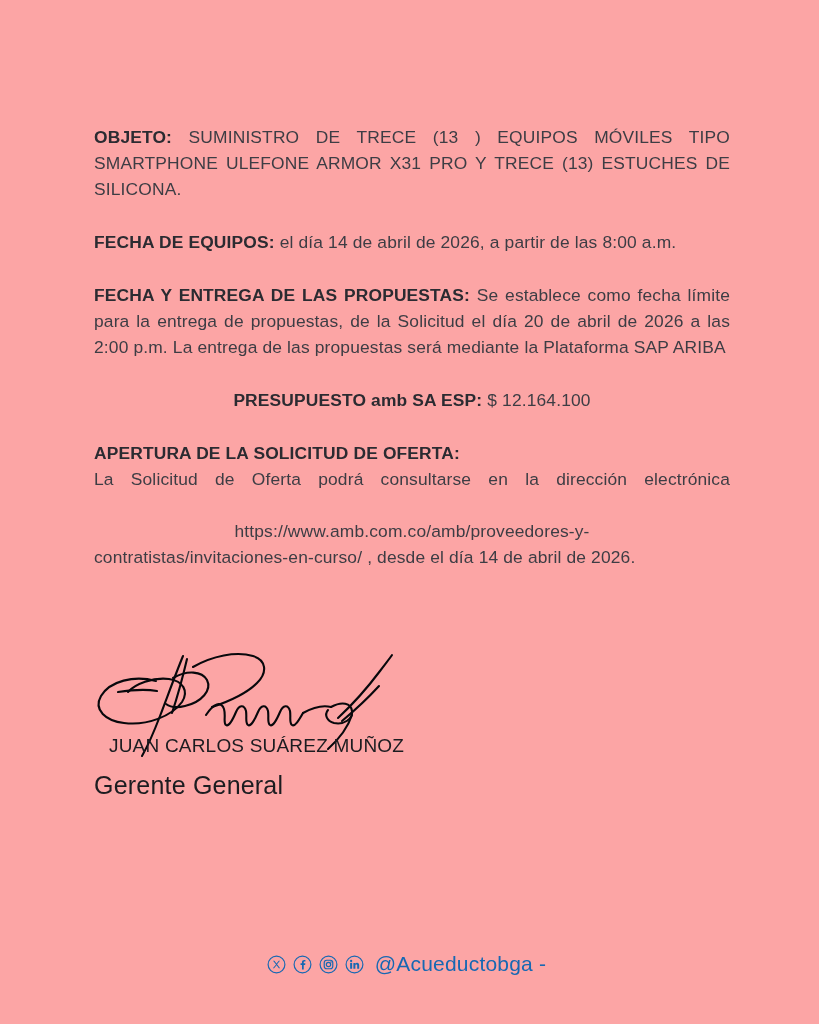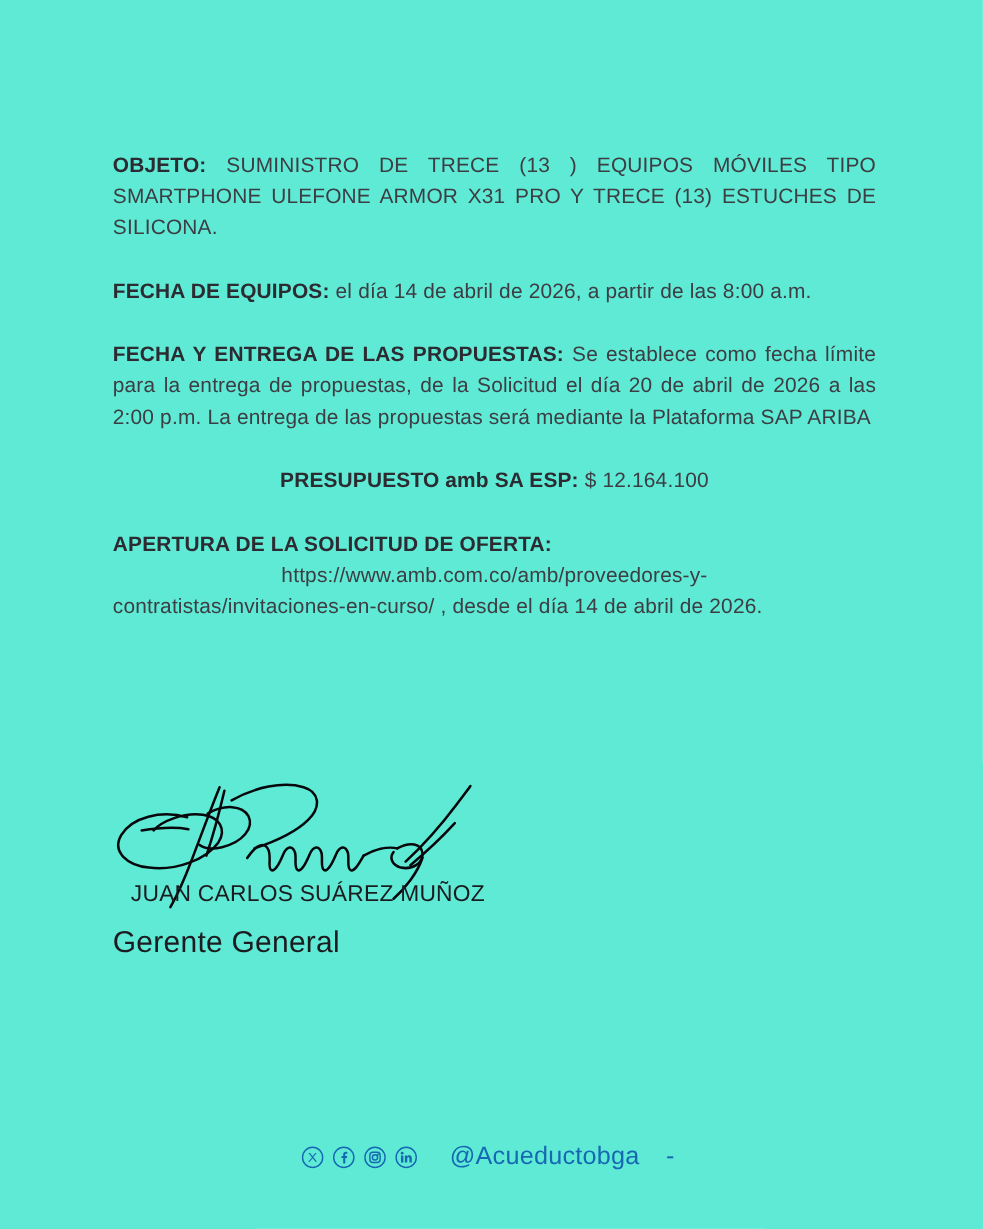--- a/index.html
+++ b/index.html
@@ -13,21 +13,21 @@
     background: #f0f4fd;
     font-family: "Liberation Sans", sans-serif;
     overflow: hidden;
     position: relative;
   }
 
   .page {
     position: relative;
     width: 819px;
     height: 1024px;
-    background: #5eead4;
+    background: #fca5a5;
   }
 
   .doc-body {
     position: absolute;
     left: 94px;
     top: 124px;
     width: 636px;
   }
 
   .para {
@@ -117,21 +117,21 @@
 
   
   .footer {
     position: absolute;
     left: 0;
     right: 0;
     top: 952px;
     display: flex;
     align-items: center;
     justify-content: center;
-    gap: 16px;
+    gap: 0;
     color: #1768b3;
     font-size: 21px;
     letter-spacing: 0.2px;
   }
   .social-icons {
     display: flex;
     align-items: center;
     gap: 7px;
     margin-right: 11px;
   }
@@ -175,21 +175,21 @@
 
     <p class="para para-entrega">
       <span class="lead">FECHA Y ENTREGA DE LAS PROPUESTAS:</span><span> Se establece como fecha límite para la entrega de propuestas, de la Solicitud el día 20 de abril de 2026 a las 2:00 p.m. La entrega de las propuestas será mediante la Plataforma SAP ARIBA</span>
     </p>
 
     <p class="para para-presupuesto">
       <span class="lead">PRESUPUESTO amb SA ESP:</span><span>  $ 12.164.100</span>
     </p>
 
     <p class="para para-consulta">
-      <span class="lead">APERTURA DE LA SOLICITUD DE OFERTA:</span><span class="url-line">https://www.amb.com.co/amb/proveedores-y-</span><span>contratistas/invitaciones-en-curso/</span><span> , desde el día 14 de abril de 2026.</span>
+      <span class="lead">APERTURA DE LA SOLICITUD DE OFERTA:</span><span class="stretched"> La Solicitud de Oferta podrá consultarse en la dirección electrónica</span><span class="url-line">https://www.amb.com.co/amb/proveedores-y-</span><span>contratistas/invitaciones-en-curso/</span><span> , desde el día 14 de abril de 2026.</span>
     </p>
 
   </div>
 
   <div class="signature-block">
 
     <div class="signature-mark">
       <svg viewBox="0 0 330 115" xmlns="http://www.w3.org/2000/svg" fill="none" stroke="#08080c" stroke-width="2.1" stroke-linecap="round" stroke-linejoin="round">
 
         <path d="M66 36 C44 30 20 36 11 51 C3 65 16 76 34 78 C57 81 82 71 92 57 C99 46 93 36 79 34 C63 32 45 39 38 47"></path>

